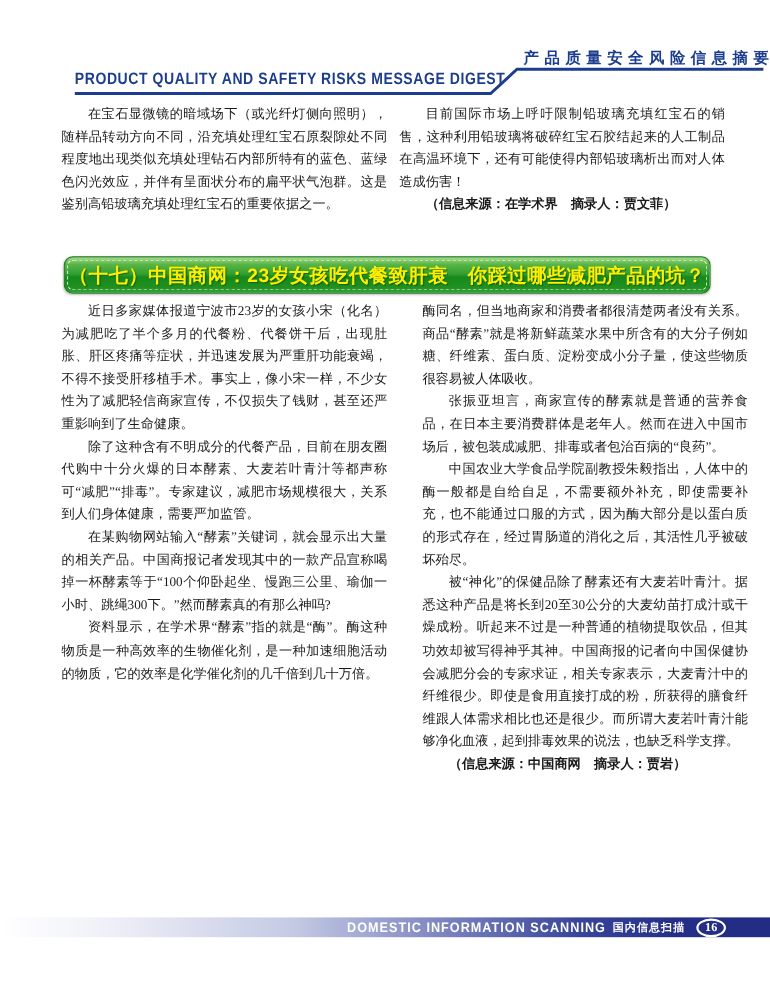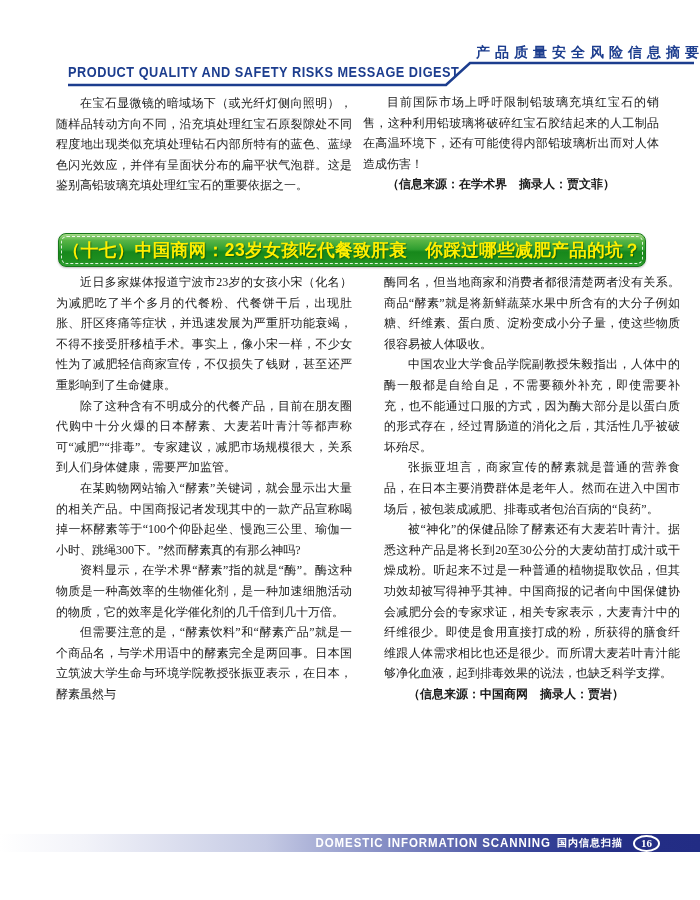--- a/index.html
+++ b/index.html
@@ -25,21 +25,21 @@
   
   .col {
     position:absolute; width:296px; font-size:12px; line-height:20.6px;
     text-align:justify; text-justify:inter-ideograph;
   }
   .col p { margin:0; text-indent:2em; }
   .col p.cont { text-indent:0; }
   .col p.src { font-weight:bold; }
 
   .top-left  { left:56px;  top:93px; }
-  .top-right { left:363px; top:93px;font-family:Liberation Mono, monospace; }
+  .top-right { left:363px; top:93px; }
   .body-left  { left:56px;  top:272px; }
   .body-right { left:384px; top:272px; }
 
   
   .banner {
     position:absolute; left:58px; top:233px; width:588px; height:34px;
     box-sizing:border-box; border:1px solid #17771a; border-radius:8px;
     background:linear-gradient(180deg,#a8db8a 0%,#58b546 20%,#2f9e30 48%,#17881b 56%,#1f9021 85%,#33a335 100%);
     display:flex; align-items:center; justify-content:center;
     box-shadow:0 1px 2px rgba(0,0,0,0.25);
@@ -97,26 +97,25 @@
   <div class="banner">
     <div class="banner-inner"></div>
     <div class="banner-text">（十七）中国商网：23岁女孩吃代餐致肝衰　你踩过哪些减肥产品的坑？</div>
   </div>
 
   <div class="col body-left">
     <p>近日多家媒体报道宁波市23岁的女孩小宋（化名）为减肥吃了半个多月的代餐粉、代餐饼干后，出现肚胀、肝区疼痛等症状，并迅速发展为严重肝功能衰竭，不得不接受肝移植手术。事实上，像小宋一样，不少女性为了减肥轻信商家宣传，不仅损失了钱财，甚至还严重影响到了生命健康。</p>
     <p>除了这种含有不明成分的代餐产品，目前在朋友圈代购中十分火爆的日本酵素、大麦若叶青汁等都声称可“减肥”“排毒”。专家建议，减肥市场规模很大，关系到人们身体健康，需要严加监管。</p>
     <p>在某购物网站输入“酵素”关键词，就会显示出大量的相关产品。中国商报记者发现其中的一款产品宣称喝掉一杯酵素等于“100个仰卧起坐、慢跑三公里、瑜伽一小时、跳绳300下。”然而酵素真的有那么神吗?</p>
     <p>资料显示，在学术界“酵素”指的就是“酶”。酶这种物质是一种高效率的生物催化剂，是一种加速细胞活动的物质，它的效率是化学催化剂的几千倍到几十万倍。</p>
-    <p>但需要注意的是，“酵素饮料”和“酵素产品”就是一个商品名，与学术用语中的酵素完全是两回事。日本国立筑波大学生命与环境学院教授张振亚表示，在日本，酵素虽然与</p>
   </div>
   <div class="col body-right">
     <p class="cont">酶同名，但当地商家和消费者都很清楚两者没有关系。商品“酵素”就是将新鲜蔬菜水果中所含有的大分子例如糖、纤维素、蛋白质、淀粉变成小分子量，使这些物质很容易被人体吸收。</p>
+    <p>张振亚坦言，商家宣传的酵素就是普通的营养食品，在日本主要消费群体是老年人。然而在进入中国市场后，被包装成减肥、排毒或者包治百病的“良药”。</p>
     <p>中国农业大学食品学院副教授朱毅指出，人体中的酶一般都是自给自足，不需要额外补充，即使需要补充，也不能通过口服的方式，因为酶大部分是以蛋白质的形式存在，经过胃肠道的消化之后，其活性几乎被破坏殆尽。</p>
-    <p>张振亚坦言，商家宣传的酵素就是普通的营养食品，在日本主要消费群体是老年人。然而在进入中国市场后，被包装成减肥、排毒或者包治百病的“良药”。</p>
     <p>被“神化”的保健品除了酵素还有大麦若叶青汁。据悉这种产品是将长到20至30公分的大麦幼苗打成汁或干燥成粉。听起来不过是一种普通的植物提取饮品，但其功效却被写得神乎其神。中国商报的记者向中国保健协会减肥分会的专家求证，相关专家表示，大麦青汁中的纤维很少。即使是食用直接打成的粉，所获得的膳食纤维跟人体需求相比也还是很少。而所谓大麦若叶青汁能够净化血液，起到排毒效果的说法，也缺乏科学支撑。</p>
     <p class="src">（信息来源：中国商网　摘录人：贾岩）</p>
   </div>
 
   <div class="footer">
     <span class="footer-en">DOMESTIC INFORMATION SCANNING</span>
     <span class="footer-cn">国内信息扫描</span>
     <span class="page-badge">16</span>
   </div>
 

